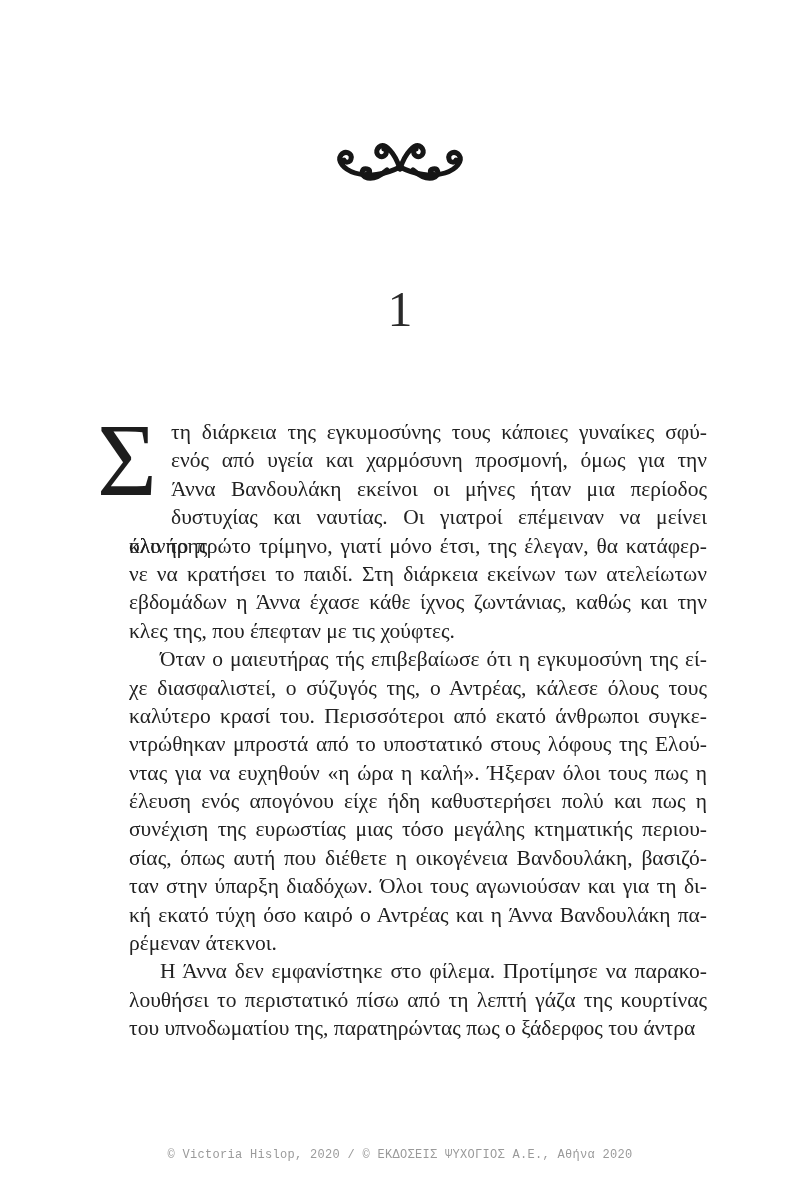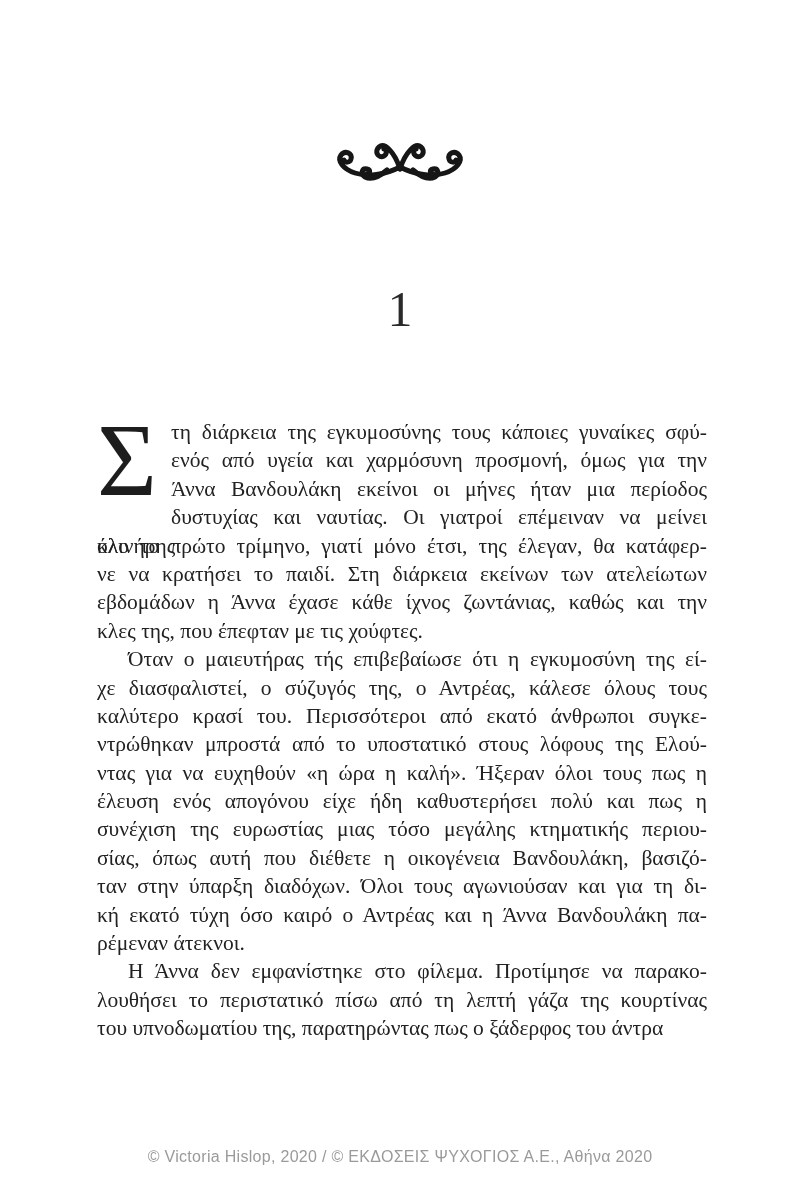--- a/index.html
+++ b/index.html
@@ -34,20 +34,21 @@
     top: 418px;
     left: 97px;
     width: 610px;
     font-size: 21.5px;
   }
   .line {
     height: 28.4px;
     line-height: 28.4px;
     text-align: justify;
     text-align-last: justify;
+    margin-left: 32px;
   }
   .line-final {
     text-align-last: left;
   }
   .line-indent {
     text-indent: 31px;
   }
   .drop-cap {
     float: left;
     font-size: 103px;
@@ -56,22 +57,22 @@
     width: 63px;
     margin-right: 11px;
     color: #1d1d1d;
   }
   .footer {
     position: absolute;
     top: 1148px;
     left: 0;
     width: 100%;
     text-align: center;
-    font-family: Liberation Sans, sans-serif;
-    font-size: 16px;
+    font-family: Liberation Mono, monospace;
+    font-size: 12px;
     letter-spacing: 0.3px;
     color: #9a9a9a;
   }
 </style>
 </head>
 <body>
 
 <div class="page">
 
   <div class="ornament">

